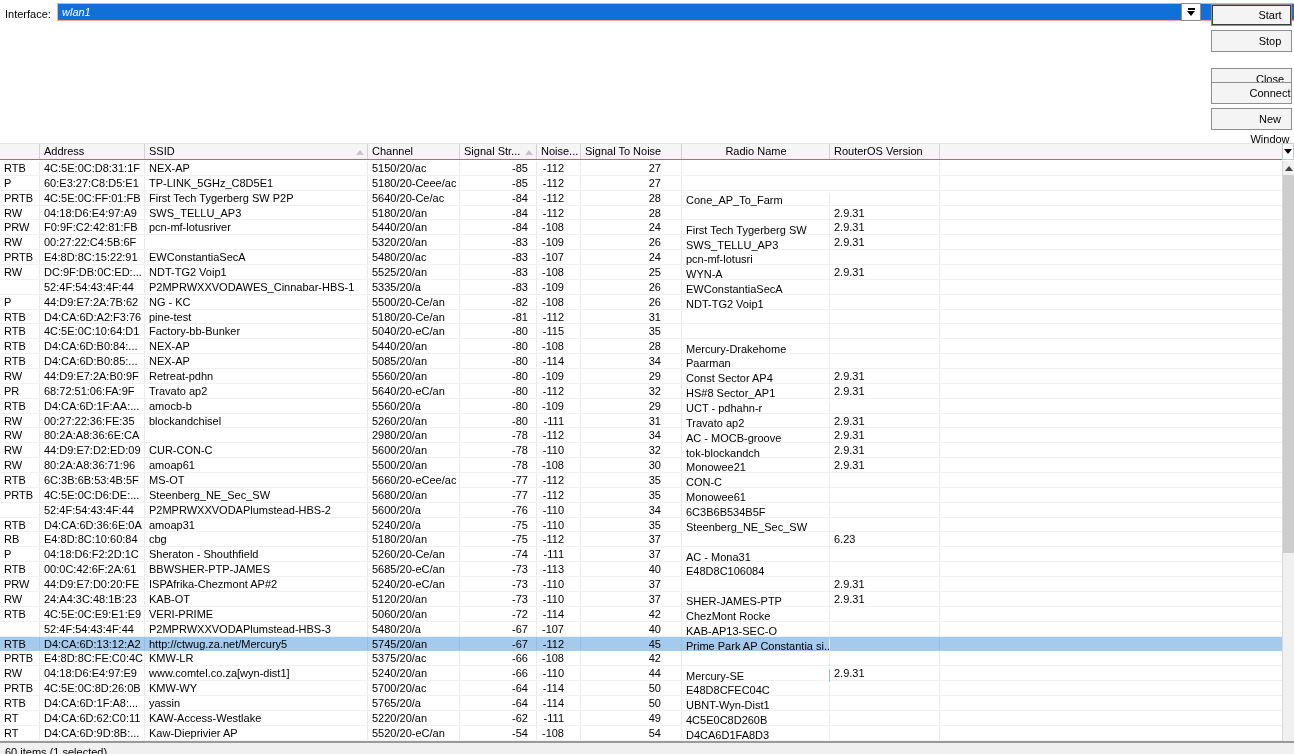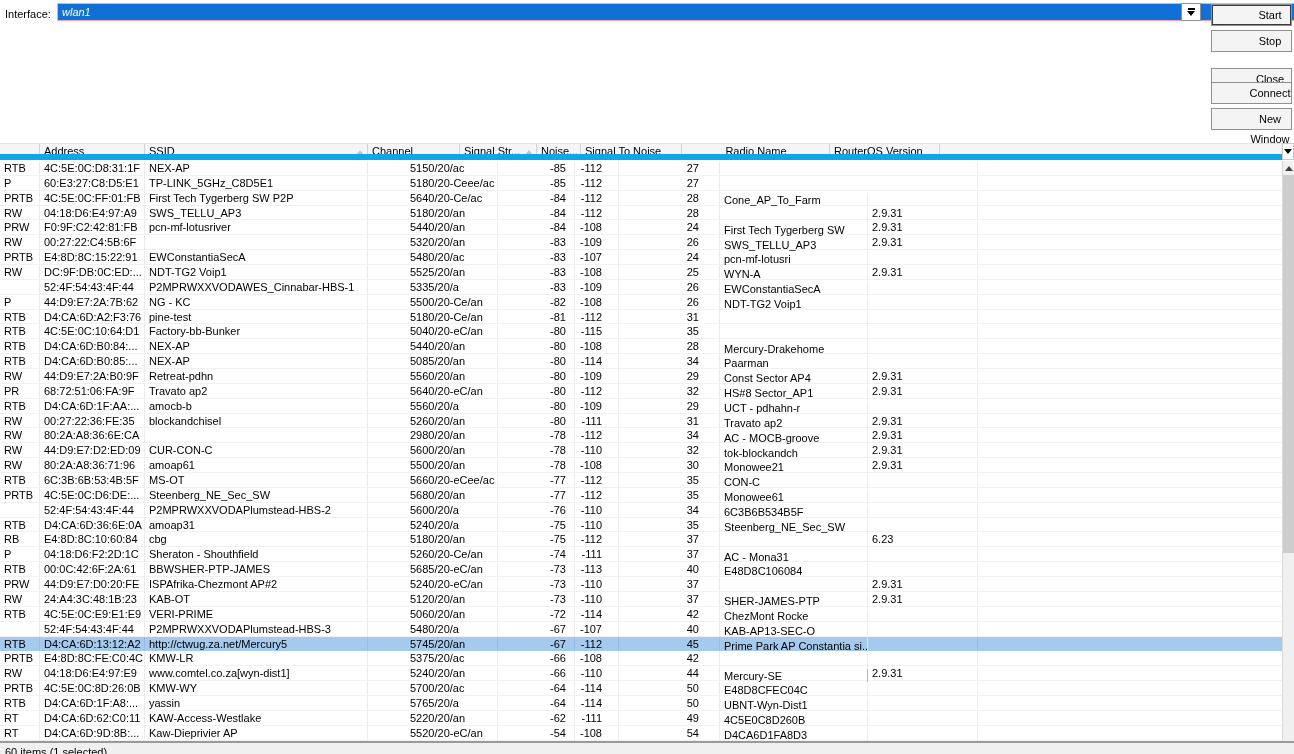--- a/index.html
+++ b/index.html
@@ -19,21 +19,21 @@
   .combo-open .tri { width:0; height:0; border-left:4px solid transparent;
     border-right:4px solid transparent; border-top:5px solid #000; }
   .btn { position:absolute; left:1211px; width:81px; height:22px; background:#f4f4f4;
     border:1px solid #8f8f8f; text-align:center; line-height:20px; cursor:pointer;padding-left:37px; }
   .btn.focused { box-shadow:inset 0 0 0 1px #3c3c3c; }
   .btn.b0 { top:4px; } .btn.b1 { top:30px; } .btn.b2 { top:68px; }
   .btn.b3 { top:82px; } .btn.b4 { top:108px; }
 
   
   .thead { position:absolute; left:0; top:143px; width:1282px; height:17px;
-    background:#f5f5f5; border-top:1px solid #e3e3e3; border-bottom:6px solid #0ea5e9;
+    background:#f5f5f5; border-top:1px solid #e3e3e3; border-bottom:1px solid #0ea5e9;
     display:flex; }
   .hcell { height:100%; border-right:1px solid #d2d2d2; padding:1px 3px 0 4px;
     white-space:nowrap; overflow:hidden; position:relative; cursor:pointer; }
   .hfiller { flex:1; border-right:none; }
   .sort { position:absolute; right:3px; top:6px; width:0; height:0;
     border-left:4px solid transparent; border-right:4px solid transparent;
     border-bottom:5px solid #c6c6c6; }
   .colsel { position:absolute; left:1282px; top:143px; width:12px; height:17px;
     background:#fff; border:1px solid #c8c8c8; display:flex; align-items:center;
     justify-content:center; cursor:pointer; }
@@ -41,21 +41,21 @@
     border-right:4px solid transparent; border-top:5px solid #000; }
 
   .tbody { position:absolute; left:0; top:161px; width:1282px; height:580px;
     overflow:hidden; }
   .row { display:flex; width:100%; height:14.87px; line-height:14px;
     border-bottom:1px solid #f1f1f1; background:#fff; cursor:default; }
   .row.selected { background:#a4caee; border-bottom-color:#a4caee; }
   .cell { height:100%; border-right:1px solid #ebebeb; padding:0 3px 0 4px;
     white-space:nowrap; overflow:hidden; }
   .row.selected .cell { border-right-color:#93bce4; }
-  .c1 { width:40px; } .c2 { width:105px; } .c3 { width:223px; } .c4 { width:92px;margin-left:38px; }
+  .c1 { width:40px; } .c2 { width:105px; } .c3 { width:223px; } .c4 { width:92px; }
   .c5 { width:77px; text-align:right; padding-right:8px; }
   .c6 { width:44px; text-align:right; padding-right:16px; }
   .c7 { width:101px; text-align:right; padding-right:20px; }
   .c8 { width:148px;margin-top:32px; } .c9 { width:110px; }
   .h1 { width:40px; } .h2 { width:105px; } .h3 { width:223px; } .h4 { width:92px; }
   .h5 { width:77px; } .h6 { width:44px; } .h7 { width:101px; } .h8 { width:148px;text-align:center; }
   .h9 { width:110px; }
   .cfiller { flex:1; border-right:none; }
 
   

